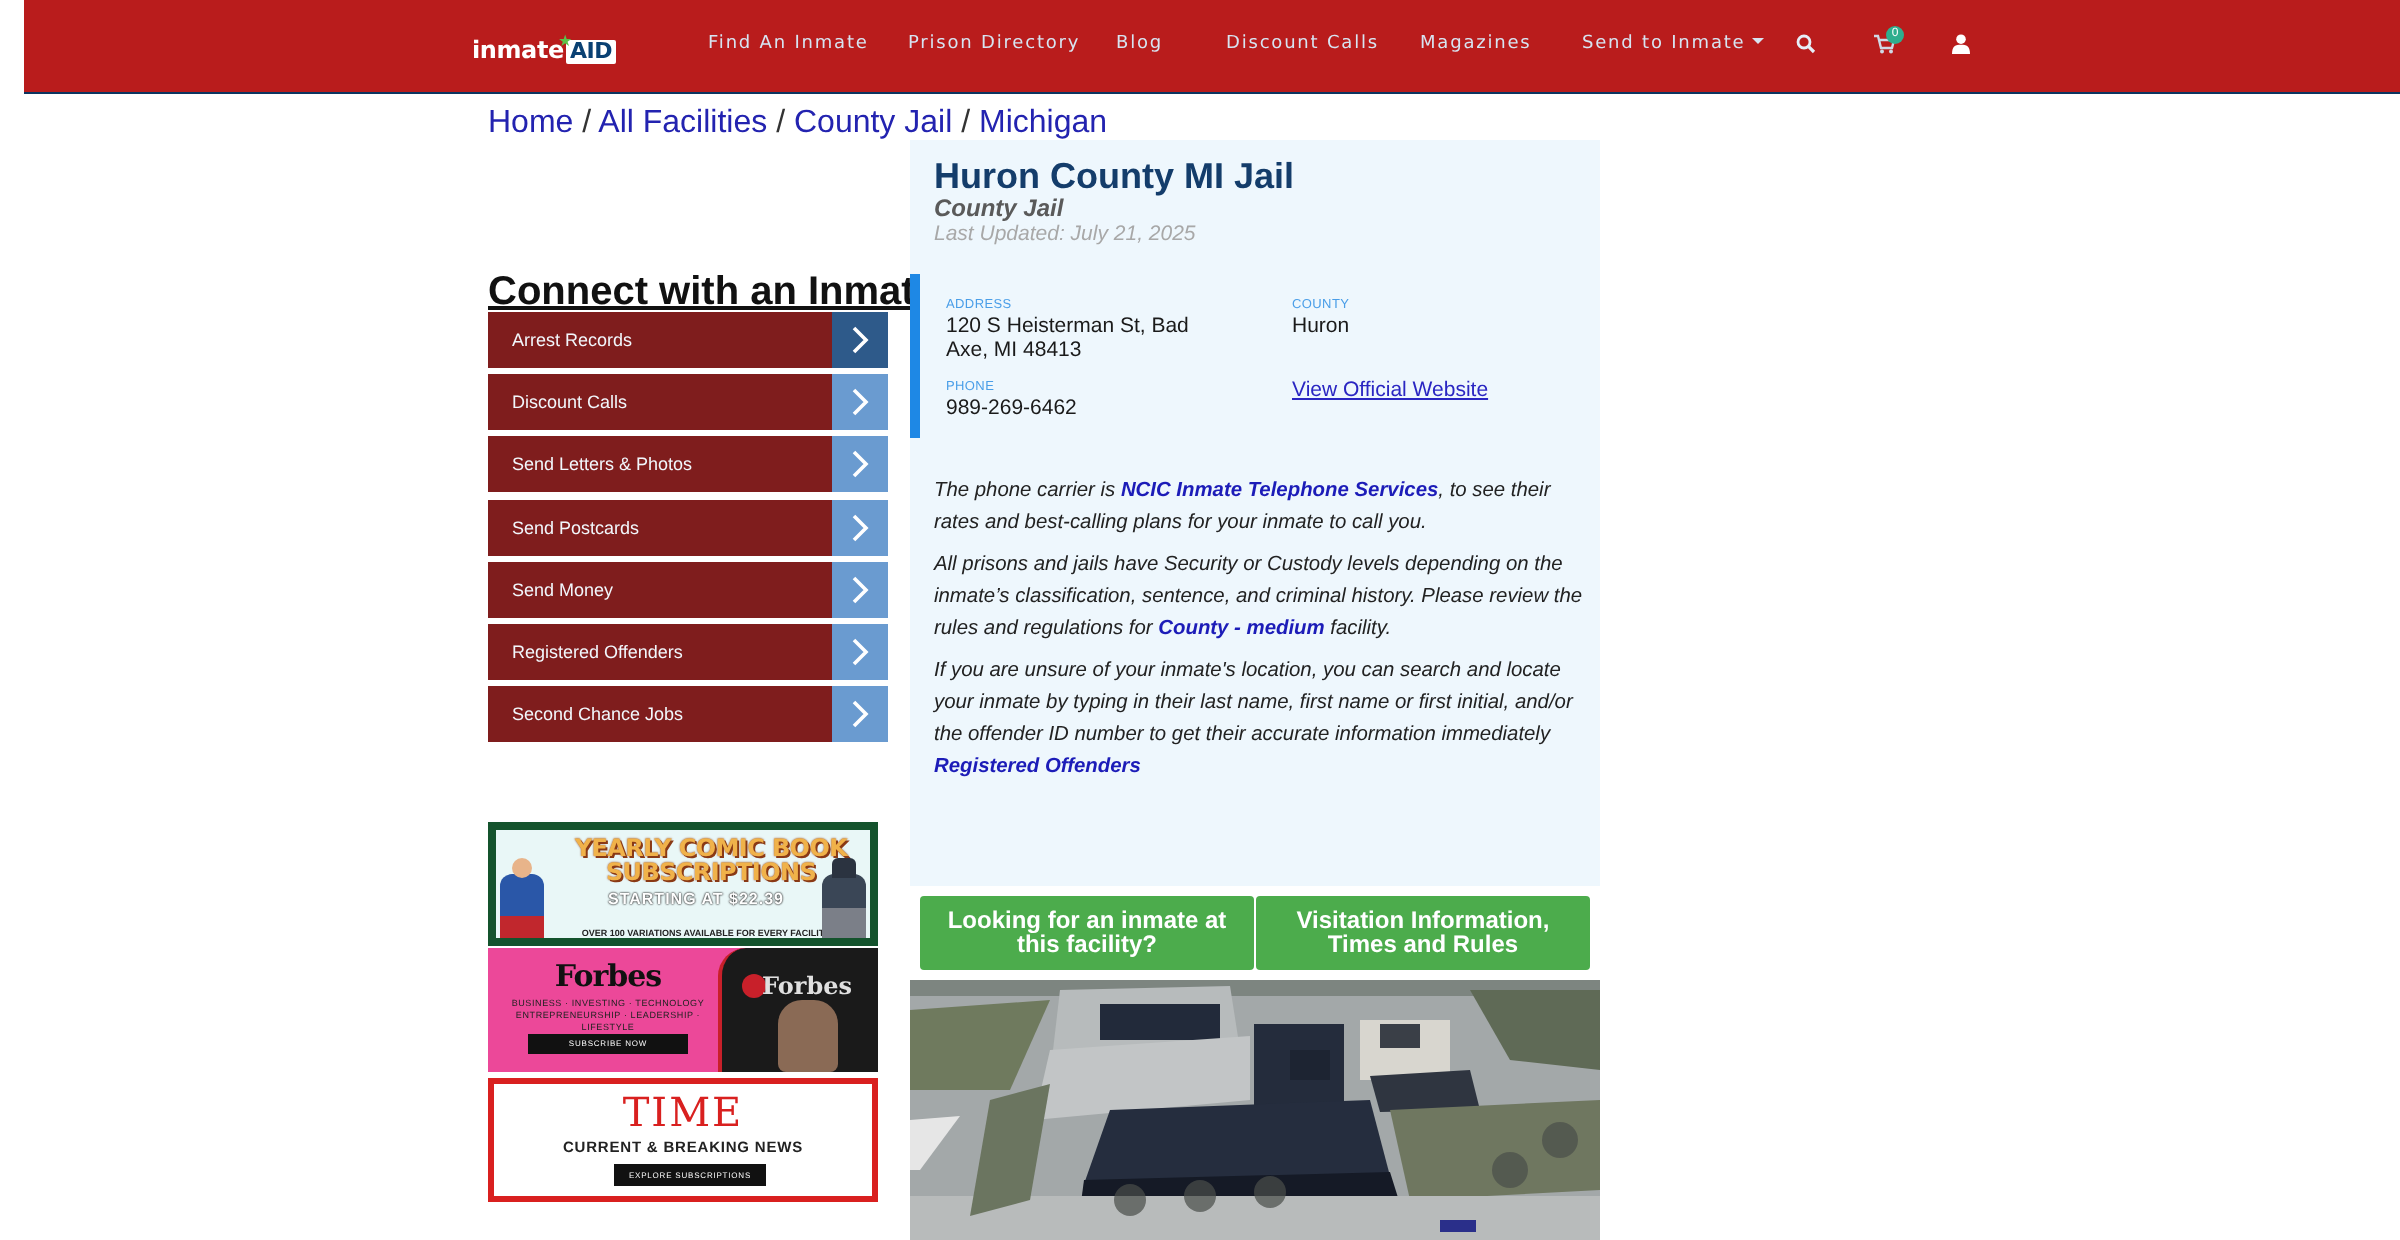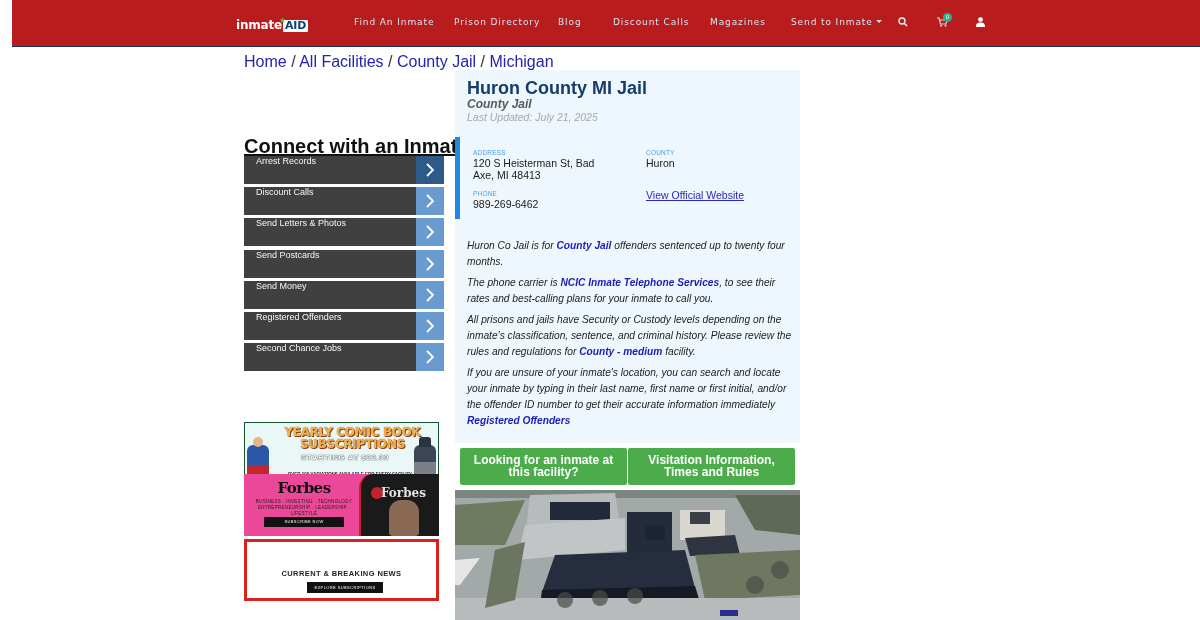--- a/index.html
+++ b/index.html
@@ -16,28 +16,28 @@
     .badge { position: absolute; left: 931px; top: 13px; width: 9px; height: 9px; border-radius: 50%; background: #2fae8e; color: #fff; font-size: 6px; text-align: center; line-height: 9px; }
 
     
     .breadcrumb { position: absolute; left: 244px; top: 53px; font-size: 16px; color: #333; }
     .breadcrumb a { color: #2323b0; text-decoration: none; }
     .breadcrumb .sep { color: #333; }
 
     
     .connect-title { position: absolute; left: 244px; top: 135px; font-size: 20px; font-weight: bold; color: #111; text-decoration: underline; }
     .side-menu { position: absolute; left: 244px; top: 156px; width: 200px; }
-    .side-item { position: relative; height: 28px; margin-bottom: 3.2px; background: #404040; display: flex; cursor: pointer; }
+    .side-item { position: relative; height: 28px; margin-bottom: 3.2px; background: #7f1d1d; display: flex; align-items: center; cursor: pointer; }
     .side-item .label { padding-left: 12px; font-size: 9px; color: #f2f7fc; flex: 1; }
     .side-item .arrow { width: 28px; height: 28px; background: #6a9bd0; display: flex; align-items: center; justify-content: center; }
     .side-item.active .arrow { background: #2e5a8a; }
 
     
     .ad { position: absolute; left: 244px; width: 195px; overflow: hidden; }
-    .ad-comic { top: 422px; height: 62px; background: #e9f7f7; border: 1px solid #14532d; }
+    .ad-comic { top: 411px; height: 62px; background: #e9f7f7; border: 4px solid #14532d; }
     .ad-forbes { top: 474px; height: 62px; background: #ec4899; }
     .ad-time { top: 539px; height: 62px; border: 3px solid #d9201f; background: #fff; }
 
     .comic-title { position: absolute; left: 20px; top: 3px; width: 175px; text-align: center; font-family: "DejaVu Sans", sans-serif; font-weight: bold; font-size: 12px; color: #f0b24a; line-height: 12px; text-shadow: 0 0 1px #8a3a16, 1px 1px 0 #8a3a16; letter-spacing: -0.3px; }
     .comic-sub { position: absolute; left: 20px; top: 30px; width: 160px; text-align: center; font-weight: bold; font-size: 8px; color: #fff; text-shadow: 0 0 1px #333, 0 0 1px #333; letter-spacing: 0.5px; }
     .comic-small { position: absolute; left: 30px; top: 49px; width: 150px; text-align: center; font-size: 4.5px; font-weight: bold; color: #222; }
     .hero-left { position: absolute; left: 2px; top: 22px; width: 22px; height: 38px; background: linear-gradient(#2a57a8 0 55%, #c1272d 55% 100%); border-radius: 6px 6px 2px 2px; }
     .hero-left::before { content: ""; position: absolute; left: 6px; top: -8px; width: 10px; height: 10px; background: #e8b48a; border-radius: 50%; }
     .hero-right { position: absolute; right: 2px; top: 22px; width: 22px; height: 38px; background: linear-gradient(#3a4656 0 45%, #7b7f88 45% 100%); border-radius: 6px 6px 2px 2px; }
     .hero-right::before { content: ""; position: absolute; left: 5px; top: -8px; width: 12px; height: 10px; background: #2b3340; border-radius: 3px 3px 0 0; }
@@ -194,41 +194,41 @@
   <div class="forbes-tag"><span>BUSINESS · INVESTING · TECHNOLOGY</span><br><span>ENTREPRENEURSHIP · LEADERSHIP · LIFESTYLE</span></div>
   <div class="forbes-btn">SUBSCRIBE NOW</div>
   <div class="forbes-cover">
     <div class="dot"></div>
     <div class="cover-title">Forbes</div>
     <div class="face"></div>
   </div>
 </div>
 
 <div class="ad ad-time">
+  <div class="time-logo">TIME</div>
   <div class="time-sub">CURRENT &amp; BREAKING NEWS</div>
   <div class="time-btn">EXPLORE SUBSCRIPTIONS</div>
 </div>
 
 <div class="main-card">
   <div class="title">Huron County MI Jail</div>
   <div class="subtitle">County Jail</div>
   <div class="updated">Last Updated: July 21, 2025</div>
 
   <div class="info-box">
     <div class="info-label" style="left:13px;top:12px">ADDRESS</div>
     <div class="info-value" style="left:13px;top:21px"><span>120 S Heisterman St, Bad</span><br><span>Axe, MI 48413</span></div>
     <div class="info-label" style="left:13px;top:53px">PHONE</div>
     <div class="info-value" style="left:13px;top:62px">989-269-6462</div>
     <div class="info-label" style="left:186px;top:12px">COUNTY</div>
     <div class="info-value" style="left:186px;top:21px">Huron</div>
     <a class="info-link" style="left:186px;top:52px">View Official Website</a>
   </div>
 
   <div class="desc">
-    <p><span>Huron Co Jail is for </span><a>County Jail</a><span> offenders sentenced up to twenty four months.</span></p>
     <p><span>The phone carrier is </span><a>NCIC Inmate Telephone Services</a><span>, to see their rates and best-calling plans for your inmate to call you.</span></p>
     <p><span>All prisons and jails have Security or Custody levels depending on the inmate’s classification, sentence, and criminal history. Please review the rules and regulations for </span><a>County - medium</a><span> facility.</span></p>
     <p><span>If you are unsure of your inmate's location, you can search and locate your inmate by typing in their last name, first name or first initial, and/or the offender ID number to get their accurate information immediately </span><a>Registered Offenders</a></p>
   </div>
 </div>
 
 <div class="green-btn" style="left:460px">Looking for an inmate at this facility?</div>
 <div class="green-btn" style="left:628px">Visitation Information, Times and Rules</div>
 
 <div class="aerial">

